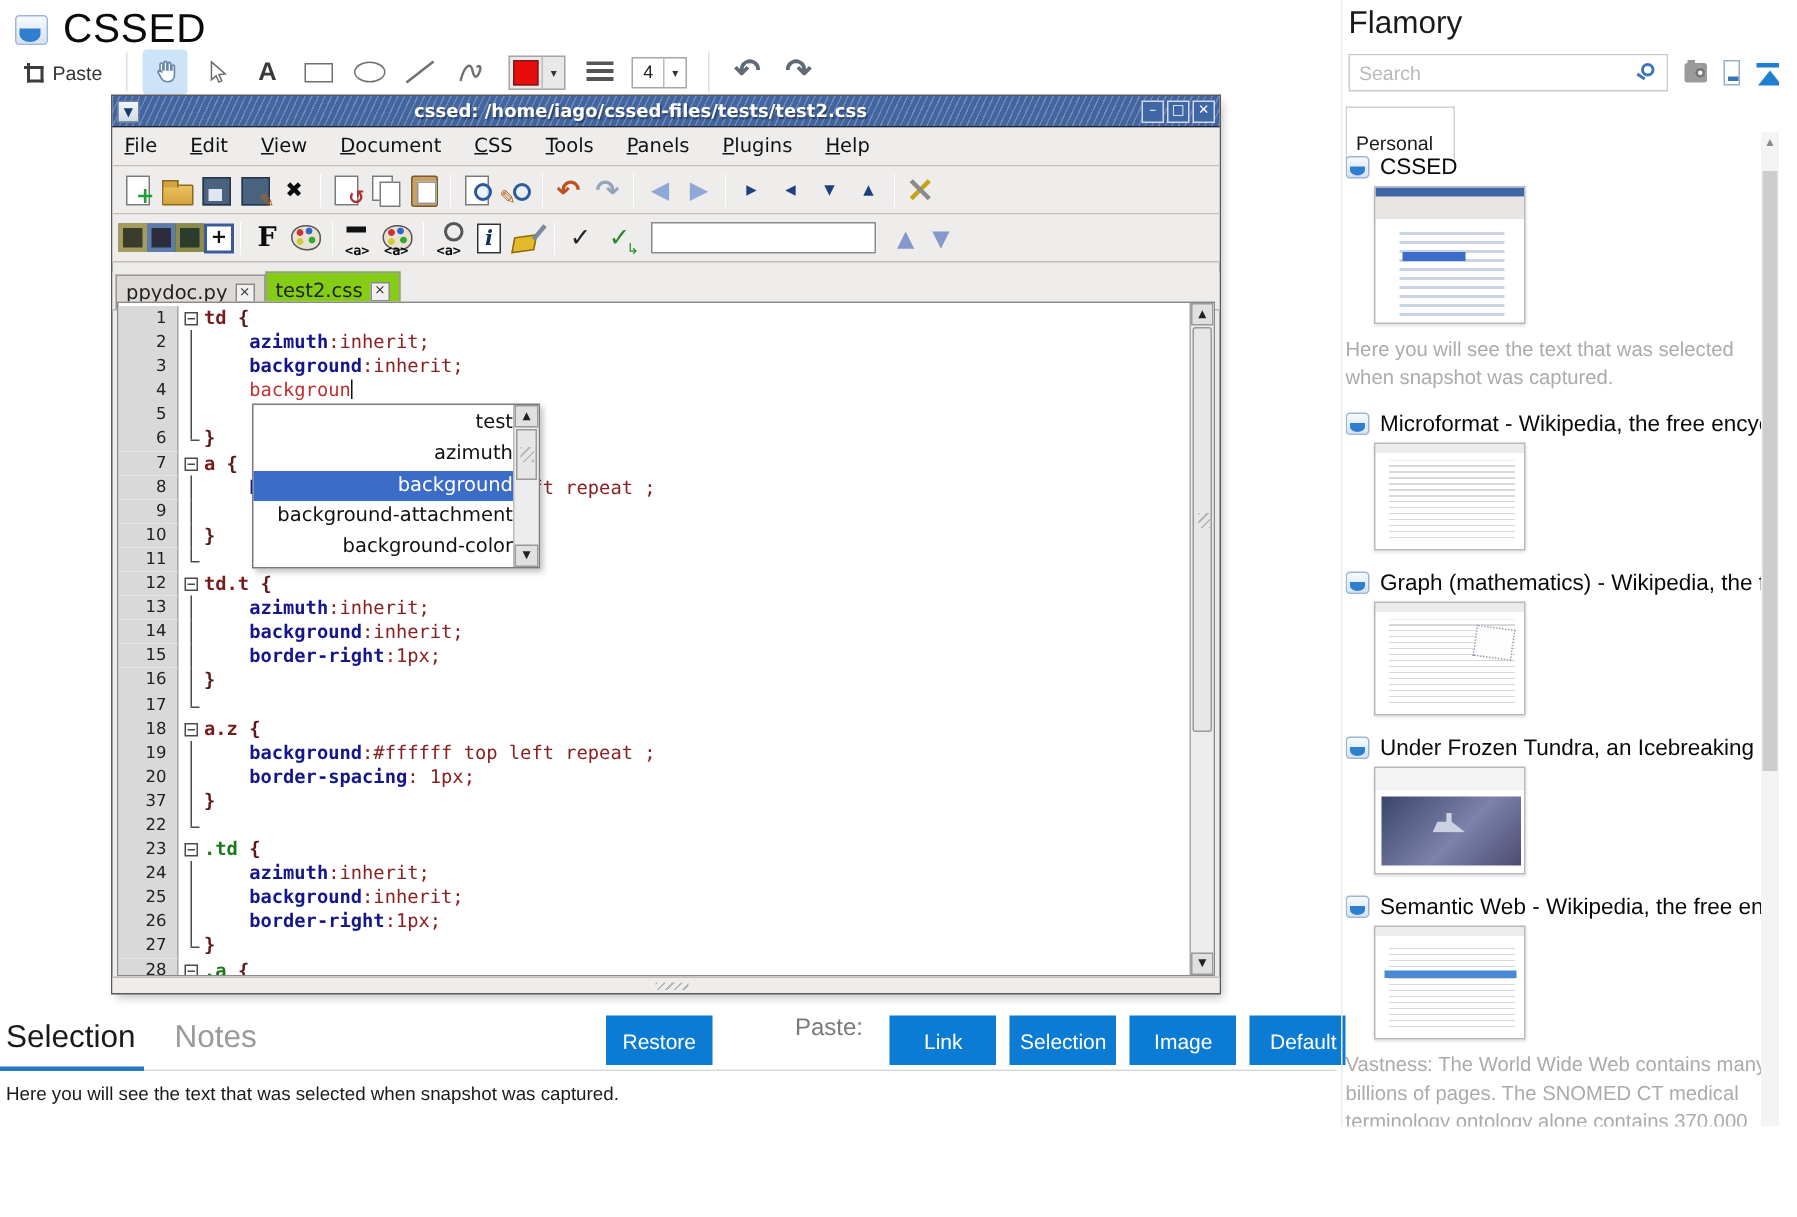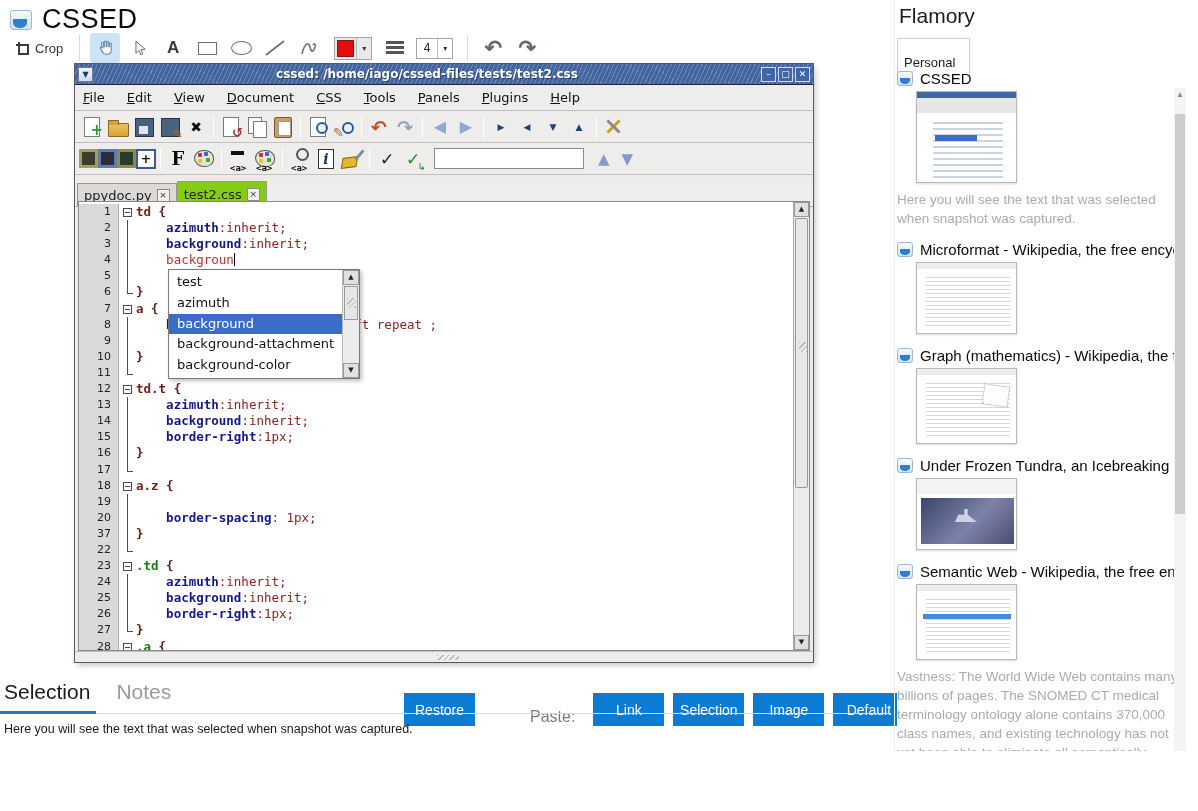--- a/index.html
+++ b/index.html
@@ -173,21 +173,21 @@
   .seg-sel  { color:#7a1a1a; font-weight:bold; }
   .seg-cls  { color:#1a7a1a; font-weight:bold; }
   .seg-val  { color:#8b2020; }
   .seg-bad  { color:#c03030; }
   .seg-br   { color:#5a1a1a; font-weight:bold; }
   .caret { display:inline-block; width:1.5px; height:13px; background:#111; vertical-align:-2px; }
 
   
   #autocomplete { position:absolute; left:89px; top:67px; width:192px; height:110px; background:#fff;
                   border:1px solid #7a7a7a; box-shadow:2px 2px 4px rgba(0,0,0,.25); z-index:5; display:flex; }
-  #ac-list { flex:1; padding-top:2px; }
+  #ac-list { flex:1; padding-top:2px;text-align:right; }
   .ac-item { height:20.8px; line-height:20.8px; padding-left:8px; font-size:13px; color:#111;
              font-family:"DejaVu Sans", sans-serif; white-space:nowrap; }
   .ac-item.selected { background:#3b6cc8; color:#fff; }
   .ac-scroll { flex:none; width:17px; border-left:1px solid #bbb; background:#ececec;
                display:flex; flex-direction:column; }
   .sb-btn { height:15px; background:#e2e0de; border:1px solid #9a9a9a; font-size:7px; color:#222;
             text-align:center; line-height:13px; flex:none; }
   .ac-thumb { margin:1px; height:34px; background:#e8e6e4; border:1px solid #9a9a9a;
               background-image:repeating-linear-gradient(135deg,#bbb 0 1px, transparent 1px 4px);
               background-size:9px 10px; background-position:center; background-repeat:no-repeat; }
@@ -204,21 +204,21 @@
   .w-status::after { content:""; position:absolute; left:49%; top:3px; width:22px; height:5px;
               background:repeating-linear-gradient(135deg,#b5b5b5 0 1px, transparent 1px 4px); }
 
   
   #bottom-panel { position:absolute; left:0; top:672px; width:891px; height:139px; background:#fff; }
   #bp-tabs { position:absolute; left:4px; top:8px; display:flex; gap:26px; }
   .bp-tab { font-size:21px; color:#9a9a9a; }
   .bp-tab.active { color:#1a1a1a; }
   #bp-underline-gray { position:absolute; left:0; top:41px; width:891px; height:1px; background:#d9d9d9; }
   #bp-underline-blue { position:absolute; left:0; top:39px; width:96px; height:3px; background:#2778be; }
-  #bp-buttons { position:absolute; left:404px; top:21px; display:flex; align-items:flex-end; }
+  #bp-buttons { position:absolute; left:404px; top:5px; display:flex; align-items:flex-start; }
   .blue-btn { width:71px; height:33px; background:#0b7bd4; color:#fff; border:none; font-size:14px;
               font-family:"Liberation Sans", sans-serif; margin-right:9px; }
   #paste-label { color:#7a7a7a; font-size:16px; margin:0 18px 0 46px; }
   #bp-caption { position:absolute; left:4px; top:50px; font-size:12.5px; color:#1a1a1a; }
 
   
   #v-divider { position:absolute; left:894px; top:0; width:1px; height:811px; background:#ececec; }
   #flamory-panel { position:absolute; left:897px; top:0; width:289px; height:811px; background:#fff;
                    overflow:hidden; }
   #fl-title { font-size:21px; color:#1a1a1a; font-weight:400; margin:4px 0 8px 2px; }
@@ -290,21 +290,21 @@
 <div id="root">
 
   <div id="app-header">
     <span class="flico big"></span>
     <span id="app-title">CSSED</span>
   </div>
 
   <div id="anno-toolbar">
     <div class="abtn" id="crop-btn">
       <span class="crop-glyph"></span>
-      <span>Crop</span>
+      <span>Paste</span>
     </div>
     <span class="asep"></span>
     <div class="abtn selected">
       <svg width="19" height="20" viewBox="0 0 24 24">
         <path d="M7.2 11.4V5.6a1.2 1.2 0 012.4 0v4.6h.9V4.3a1.2 1.2 0 012.4 0v5.9h.9V5.1a1.2 1.2 0 012.4 0v5.1h.9V7.2a1.1 1.1 0 012.2 0v7.4c0 3.6-2.5 5.6-5.8 5.6-2.9 0-4.3-1.3-5.4-3.3l-2.3-4.1c-.5-.9-.2-1.8.6-2.1.7-.3 1.5 0 2 .9z" fill="#fdfdfd" stroke="#6a85a8" stroke-width="1.4"></path>
       </svg>
     </div>
     <div class="abtn">
       <svg width="17" height="20" viewBox="0 0 24 24">
         <path d="M7 2.5v16.8l4.4-3.8 2.6 6 2.7-1.2-2.6-5.9 5.9-.6z" fill="#fdfdfd" stroke="#6a6a6a" stroke-width="1.4"></path>
@@ -558,20 +558,21 @@
             <span class="fold">
               <span class="fo"></span>
             </span>
             <span class="codetext"><span class="seg-sel">a.z</span><span class="seg-br"> {</span></span>
           </div>
           <div class="cline">
             <span class="lnum">19</span>
             <span class="fold">
               <span class="fl"></span>
             </span>
+            <span class="codetext"><span class="seg-ws">    </span><span class="seg-prop">background</span><span class="seg-val">:#ffffff top left repeat ;</span></span>
           </div>
           <div class="cline">
             <span class="lnum">20</span>
             <span class="fold">
               <span class="fl"></span>
             </span>
             <span class="codetext"><span class="seg-ws">    </span><span class="seg-prop">border-spacing</span><span class="seg-val">: 1px;</span></span>
           </div>
           <div class="cline">
             <span class="lnum">37</span>
@@ -674,20 +675,29 @@
     </div>
     <div id="bp-underline-gray"></div>
     <div id="bp-underline-blue"></div>
     <div id="bp-caption">Here you will see the text that was selected when snapshot was captured.</div>
   </div>
 
   <div id="v-divider"></div>
 
   <div id="flamory-panel">
     <div id="fl-title">Flamory</div>
+    <div id="fl-search-row">
+      <span id="fl-search-box">
+        <input id="fl-search-input" type="text" placeholder="Search" style="">
+        <span class="mag-glyph"></span>
+      </span>
+      <span class="cam-glyph"></span>
+      <span class="note-glyph"></span>
+      <span class="pin-glyph"></span>
+    </div>
     <div id="fl-tab-row">
       <span id="fl-tab">Personal</span>
     </div>
     <div id="fl-items">
         <div class="fl-item">
           <div class="fl-item-title">
             <span class="flico"></span>
             <span>CSSED</span>
           </div>
           <div class="th th-cssed"></div>

